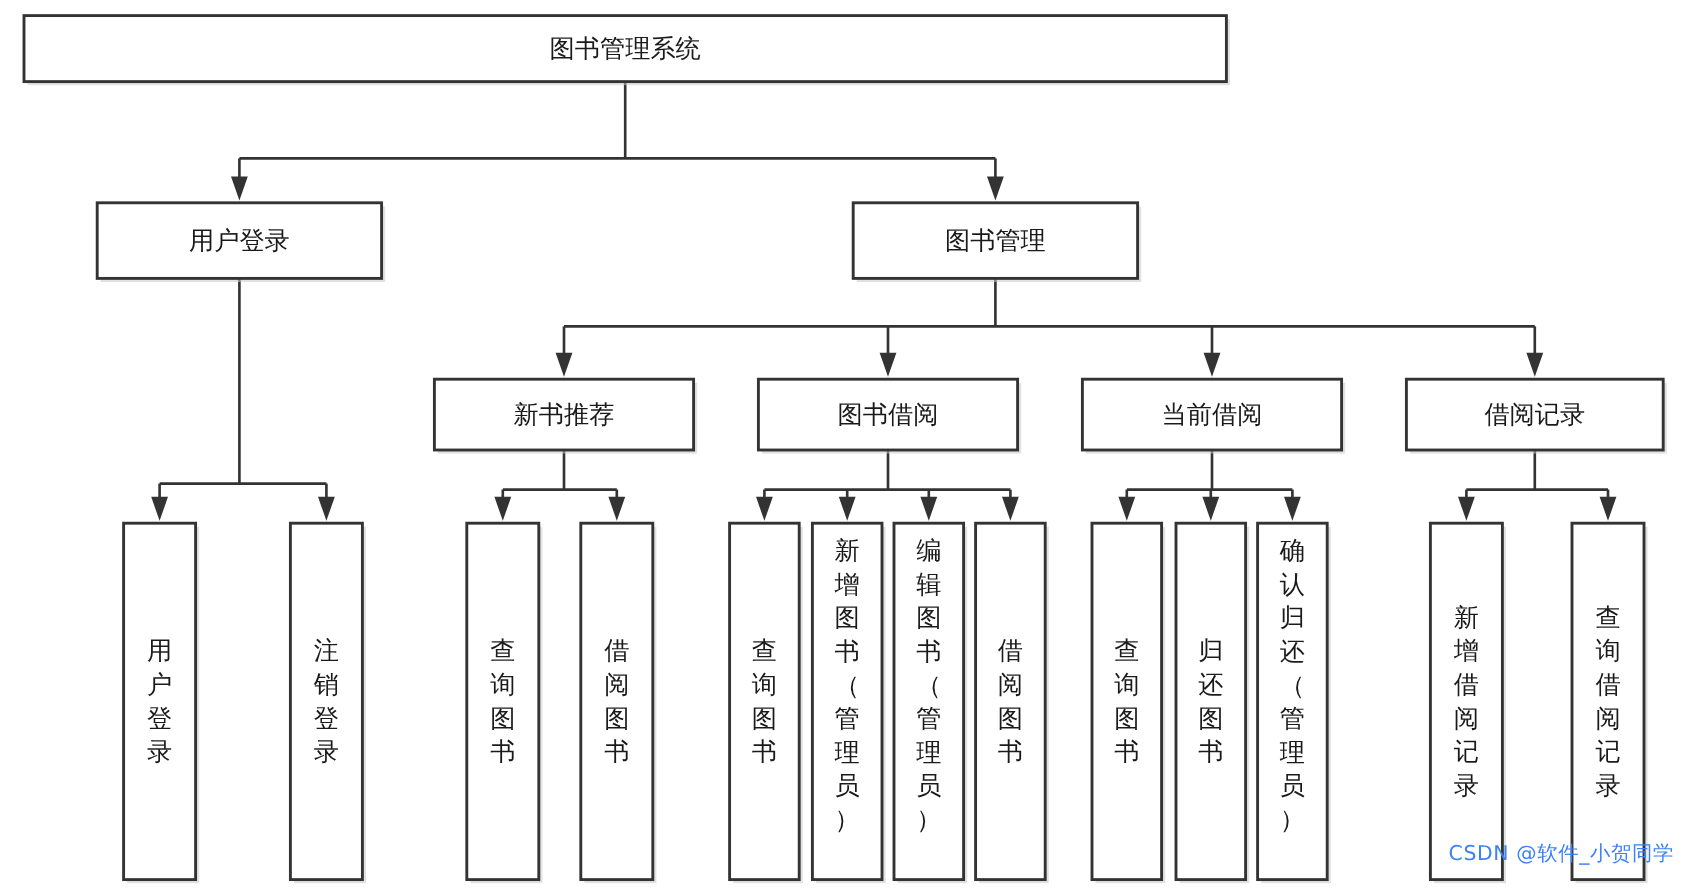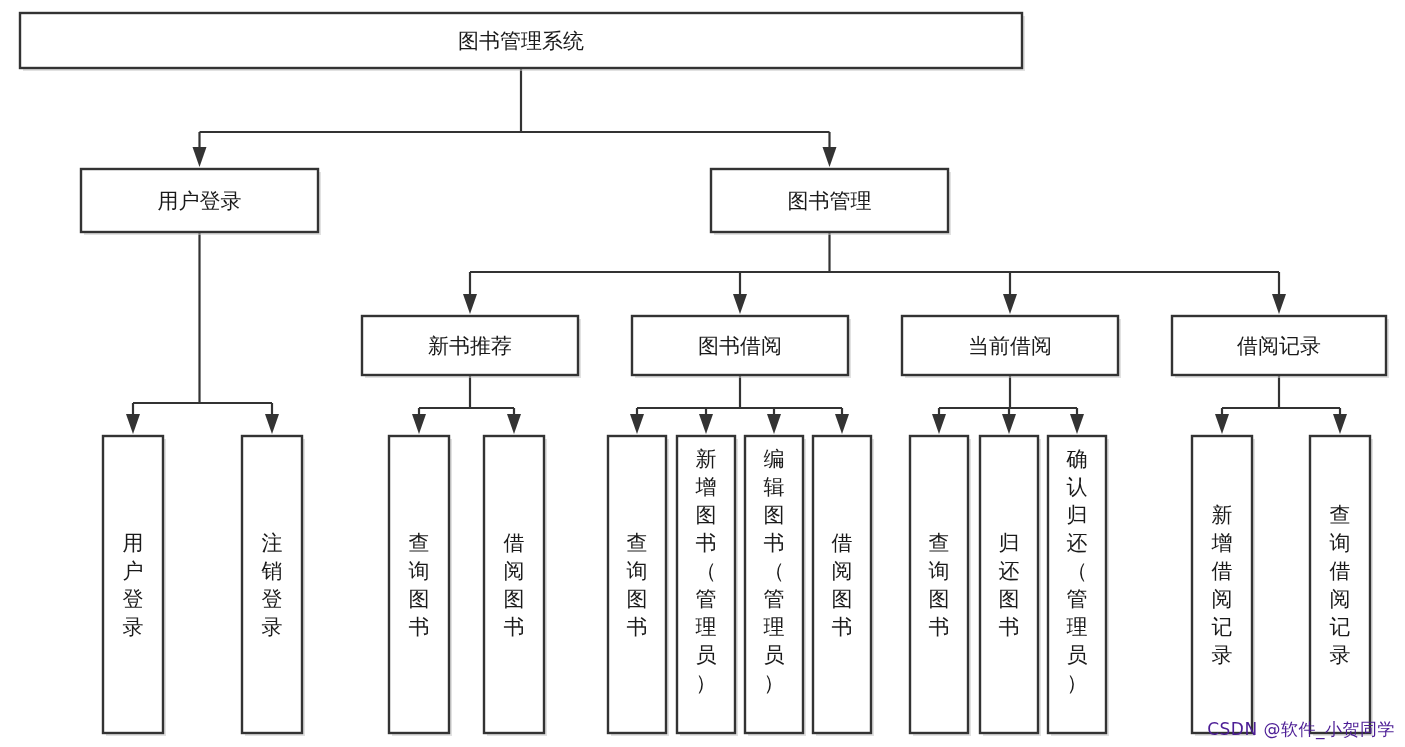--- a/index.html
+++ b/index.html
@@ -51,24 +51,24 @@
   }
   .node-label-v {
     font-family: "DejaVu Sans", "Liberation Sans", sans-serif;
     font-size: 21px;
     fill: #1a1a1a;
     text-anchor: middle;
   }
   .watermark {
     position: absolute;
     right: 10px;
-    bottom: 6px;
+    bottom: 24px;
     font-family: "DejaVu Sans", "Liberation Sans", sans-serif;
     font-size: 17px;
-    color: #4c1d95;
+    color: #3b82f6;
     letter-spacing: 0.5px;
     white-space: nowrap;
     margin-left: 15px;
   }
 </style>
 </head>
 <body>
 
 <div id="page">
 

